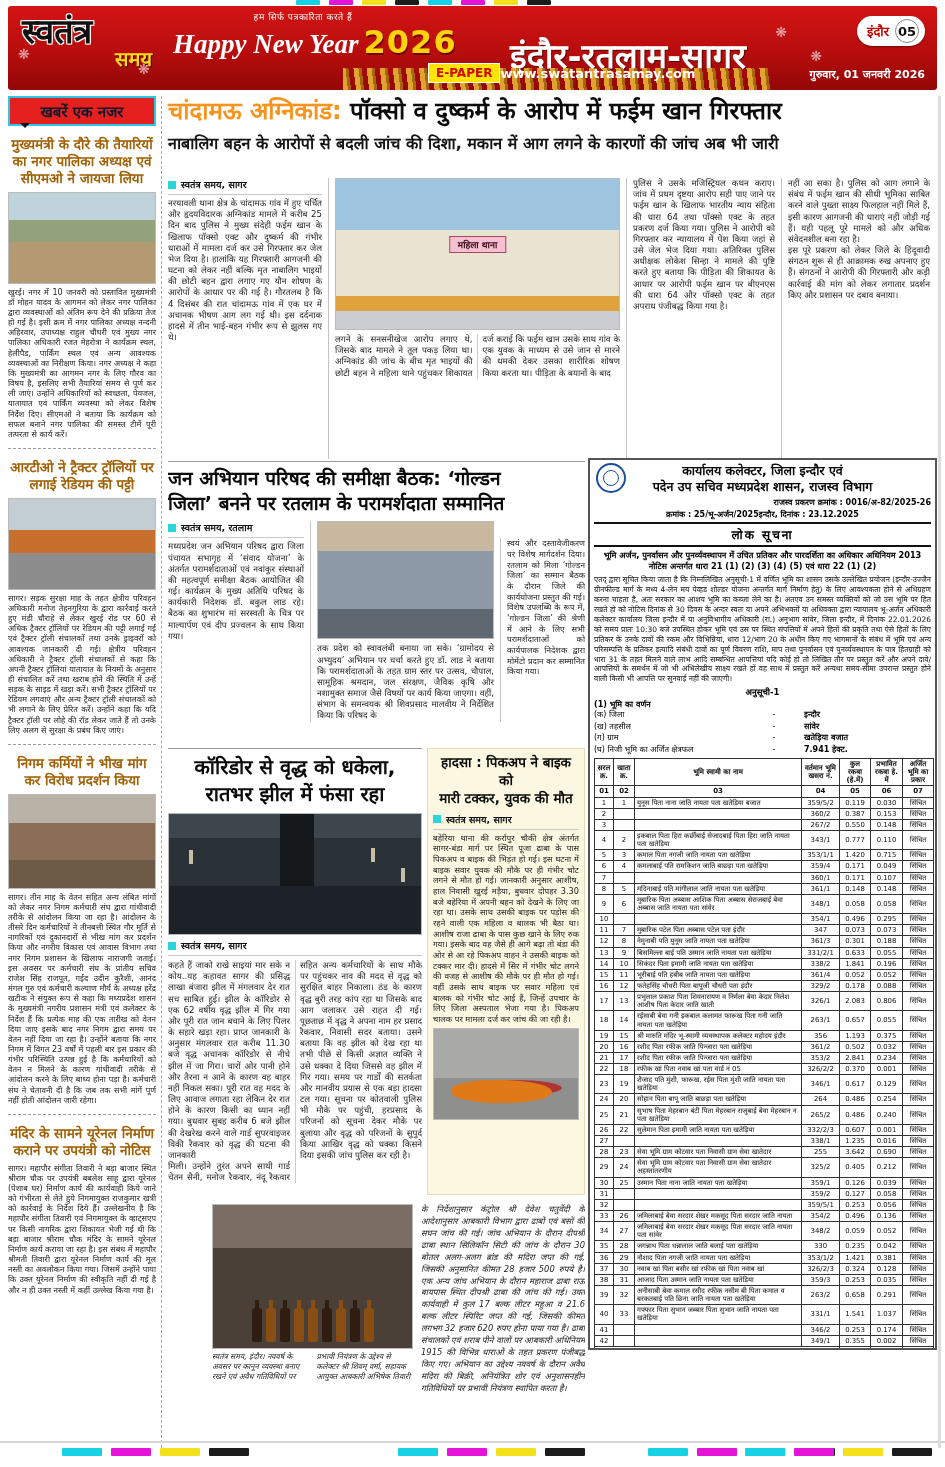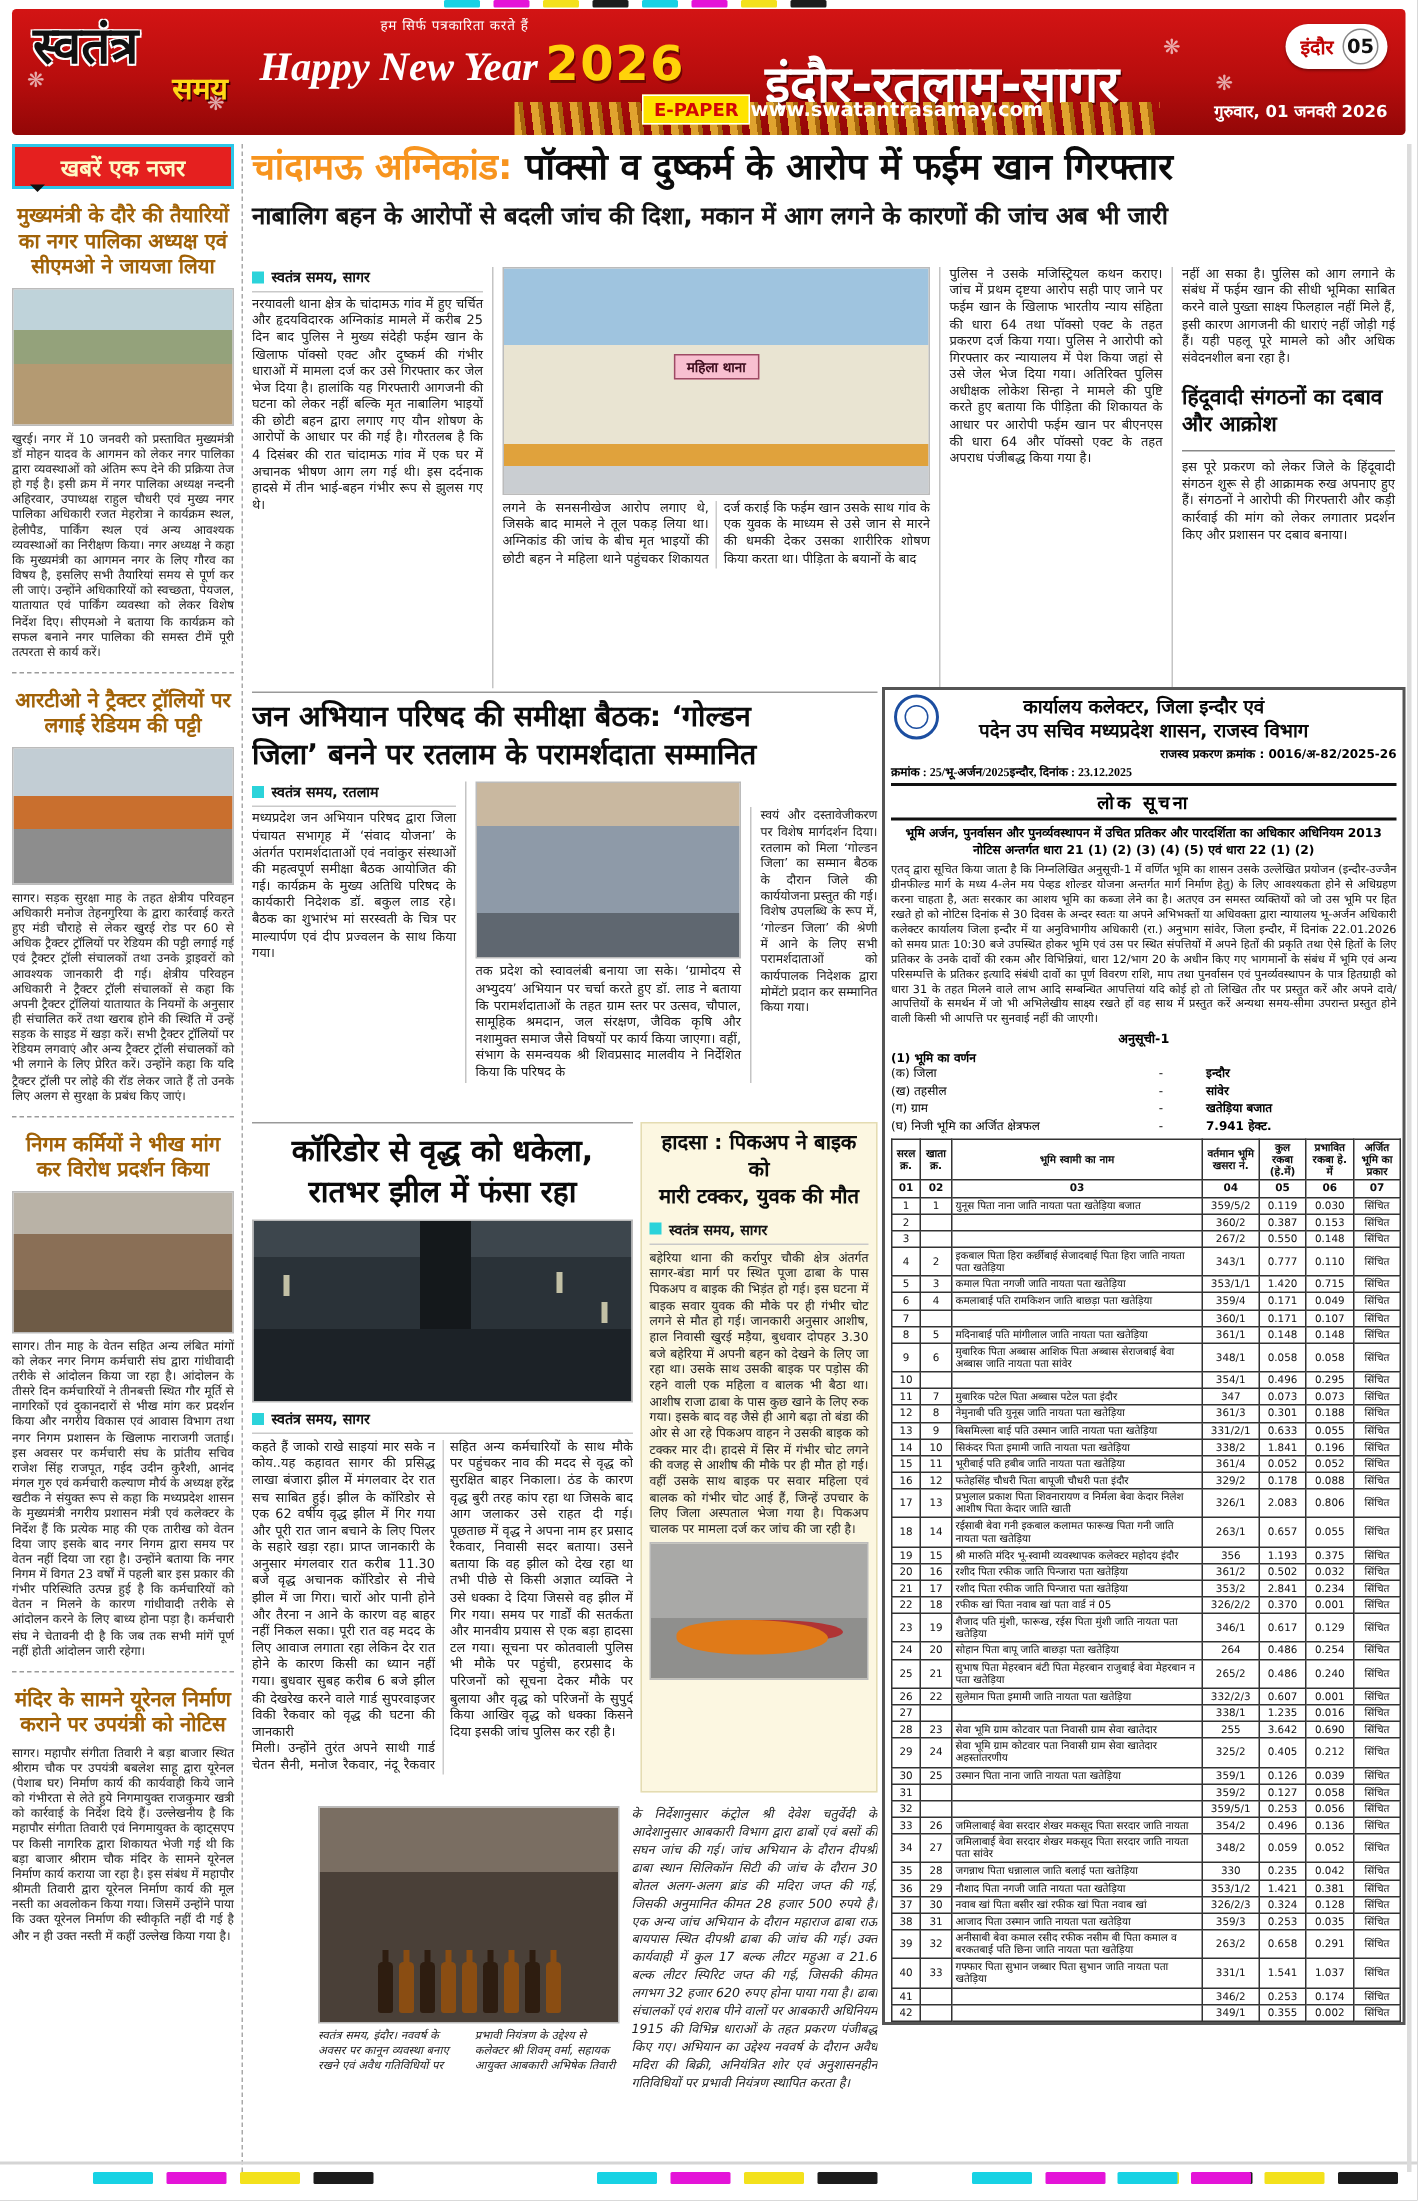--- a/index.html
+++ b/index.html
@@ -42,21 +42,21 @@
   .flake { position:absolute; color:#ffffff; opacity:.65; font-size:14px; }
 
   
   .body-txt { font-size:8.6px; line-height:1.3; text-align:justify; color:#1c1c1c; }
   .byline { display:flex; align-items:center; gap:5px; font-weight:bold; font-size:9.5px; color:#111; border-bottom:1px solid #c9c9c9; padding-bottom:3px; margin-bottom:3px; }
   .sq { width:8px; height:8px; background:#2bd3da; flex:0 0 auto; }
   .ph { position:relative; width:100%; overflow:hidden; border:1px solid #bbb; }
 
   
   .leftcol { position:absolute; left:8px; top:96px; width:154px; height:1352px; border-right:1px dashed #a9a9a9; padding-right:5px; overflow:hidden; }
-  .secthead { border:2px solid #2cc6e8; background:#e5201f; color:#fef9c3; font-weight:bold; font-size:15px; text-align:center; padding:3px 2px; position:relative; }
+  .secthead { border:2px solid #2cc6e8; background:#e5201f; color:#0f172a; font-weight:bold; font-size:15px; text-align:center; padding:3px 2px; position:relative; }
   .secthead:after { content:""; position:absolute; left:10px; bottom:-9px; border:5px solid transparent; border-top-color:#111; }
   .lc-art { padding-top:10px; }
   .lc-head { font-weight:bold; font-size:13.5px; line-height:1.25; text-align:center; color:#a16207; margin-bottom:5px; }
   .lc-body { font-size:8px; line-height:1.27; text-align:justify; color:#1c1c1c; margin-top:4px; }
   .lc-div { border-top:1px dashed #9b9b9b; margin-top:8px; }
   .ph-cmvisit { height:92px; background:linear-gradient(180deg,#bfd3da 0 30%,#94a27b 30% 55%,#b49a72 55% 100%); }
   .ph-tractor { height:92px; background:linear-gradient(180deg,#c2cdd4 0 35%,#c96f2e 35% 60%,#8d8d8d 60% 100%); }
   .ph-protest { height:95px; background:linear-gradient(180deg,#b9b2a6 0 30%,#8a6f56 30% 70%,#6e5b46 70% 100%); }
 
   
@@ -110,21 +110,21 @@
   .abk-caps { display:flex; gap:8px; margin-top:3px; }
   .abk-cap { font-size:7.6px; font-style:italic; line-height:1.3; color:#222; width:50%; }
   .abk-txt { flex:1; font-size:8.4px; font-style:italic; line-height:1.42; text-align:justify; color:#1d1d1d; }
 
   
   .notice { position:absolute; left:588px; top:458px; width:349px; height:892px; border:2px solid #555; background:#fff; padding:3px 4px; overflow:hidden; }
   .n-office { text-align:center; font-weight:bold; font-size:12.5px; line-height:1.25; color:#0a0a0a; position:relative; }
   .emblem { position:absolute; left:2px; top:0; width:30px; height:30px; border:2px solid #1c4ea0; border-radius:50%; display:flex; align-items:center; justify-content:center; color:#1c4ea0; font-size:7px; font-weight:bold; }
   .emblem:after { content:""; width:14px; height:14px; border:1px solid #1c4ea0; border-radius:50%; position:absolute; }
   .n-case { text-align:right; font-weight:bold; font-size:8px; margin-top:2px; }
-  .n-serial { display:flex; justify-content:flex-start; font-weight:bold; font-size:8px; margin-top:1px;font-family:Liberation Serif, serif; }
+  .n-serial { display:flex; justify-content:center; font-weight:bold; font-size:8px; margin-top:1px; }
   .n-title { text-align:center; font-weight:bold; font-size:12px; border-top:2px solid #111; border-bottom:2px solid #111; padding:2px 0; margin:3px 0; letter-spacing:2px; }
   .n-act { text-align:center; font-weight:bold; font-size:8.2px; line-height:1.35; }
   .n-para { font-size:7.5px; line-height:1.32; text-align:justify; margin-top:3px; color:#111; }
   .n-sched { text-align:center; font-weight:bold; font-size:8.5px; margin-top:2px; }
   .n-desc { font-size:8px; font-weight:bold; margin-top:1px; }
   .n-desc-row { display:flex; font-size:8px; line-height:1.45; }
   .n-desc-row .lbl { width:150px; } .n-desc-row .dash { width:60px; text-align:center; } .n-desc-row .val { flex:1; font-weight:bold; }
   table.ntable { width:100%; border-collapse:collapse; table-layout:fixed; margin-top:2px; }
   .ntable th, .ntable td { border:1px solid #333; font-size:6.9px; line-height:1.18; padding:1px 2px; text-align:center; color:#0d0d0d; vertical-align:middle; word-wrap:break-word; }
   .ntable th { font-weight:bold; font-size:7px; }
@@ -225,21 +225,20 @@
       <div class="ph ph-thana">
         <span class="board">महिला थाना</span>
       </div>
       <p class="body-txt undercap">लगने के सनसनीखेज आरोप लगाए थे, जिसके बाद मामले ने तूल पकड़ लिया था। अग्निकांड की जांच के बीच मृत भाइयों की छोटी बहन ने महिला थाने पहुंचकर शिकायत दर्ज कराई कि फईम खान उसके साथ गांव के एक युवक के माध्यम से उसे जान से मारने की धमकी देकर उसका शारीरिक शोषण किया करता था। पीड़िता के बयानों के बाद</p>
     </div>
     <div class="colB">
       <p class="body-txt">पुलिस ने उसके मजिस्ट्रियल कथन कराए। जांच में प्रथम दृष्टया आरोप सही पाए जाने पर फईम खान के खिलाफ भारतीय न्याय संहिता की धारा 64 तथा पॉक्सो एक्ट के तहत प्रकरण दर्ज किया गया। पुलिस ने आरोपी को गिरफ्तार कर न्यायालय में पेश किया जहां से उसे जेल भेज दिया गया। अतिरिक्त पुलिस अधीक्षक लोकेश सिन्हा ने मामले की पुष्टि करते हुए बताया कि पीड़िता की शिकायत के आधार पर आरोपी फईम खान पर बीएनएस की धारा 64 और पॉक्सो एक्ट के तहत अपराध पंजीबद्ध किया गया है।</p>
     </div>
     <div class="colC">
       <p class="body-txt">नहीं आ सका है। पुलिस को आग लगाने के संबंध में फईम खान की सीधी भूमिका साबित करने वाले पुख्ता साक्ष्य फिलहाल नहीं मिले हैं, इसी कारण आगजनी की धाराएं नहीं जोड़ी गई हैं। यही पहलू पूरे मामले को और अधिक संवेदनशील बना रहा है।</p>
-      <h3 class="subhead2">हिंदूवादी संगठनों का दबाव और आक्रोश</h3>
       <p class="body-txt">इस पूरे प्रकरण को लेकर जिले के हिंदूवादी संगठन शुरू से ही आक्रामक रुख अपनाए हुए हैं। संगठनों ने आरोपी की गिरफ्तारी और कड़ी कार्रवाई की मांग को लेकर लगातार प्रदर्शन किए और प्रशासन पर दबाव बनाया।</p>
     </div>
   </section>
 
   <section class="story-jan">
     <h2 class="jan-head">
       <div>जन अभियान परिषद की समीक्षा बैठक: ‘गोल्डन</div>
       <div>जिला’ बनने पर रतलाम के परामर्शदाता सम्मानित</div>
     </h2>
     <div class="jan-cols">

